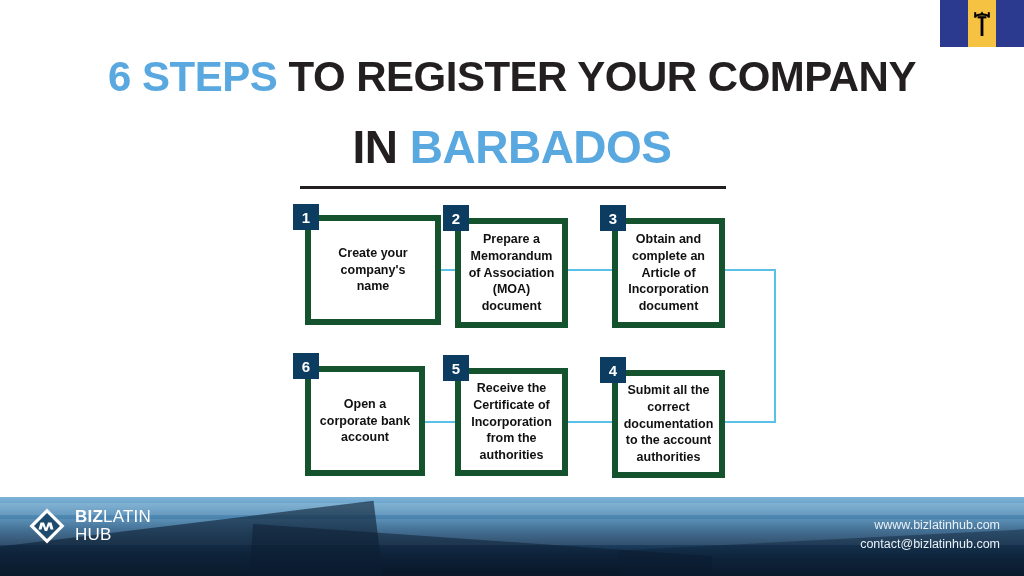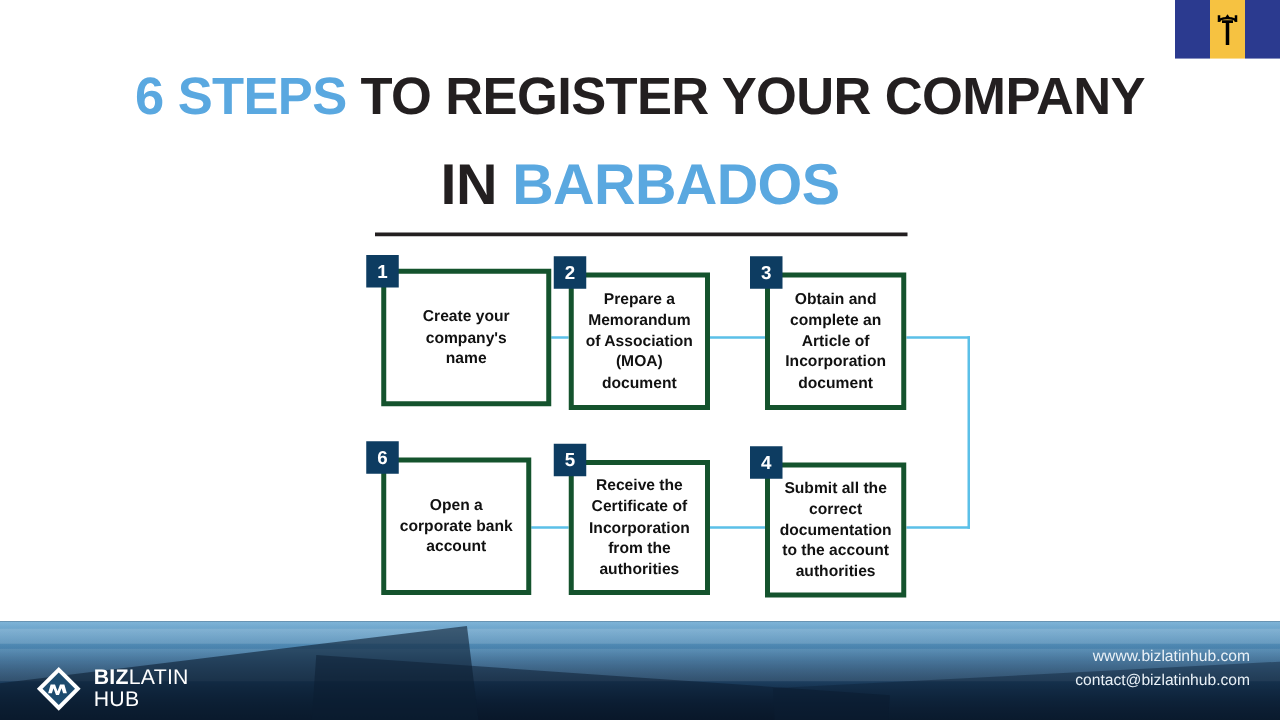--- a/index.html
+++ b/index.html
@@ -80,21 +80,21 @@
     position: absolute;
     left: 0;
     top: 0;
     width: 1024px;
     height: 576px;
     pointer-events: none;
   }
 
   .step-box {
     position: absolute;
-    border: 4px solid #14532d;
+    border: 6px solid #14532d;
     background: #ffffff;
     box-sizing: border-box;
     display: flex;
     align-items: center;
     justify-content: center;
     text-align: center;
     padding: 4px 6px;
     z-index: 3;
   }
   .step-text {
@@ -177,21 +177,21 @@
     position: absolute;
     left: 0; width: 1024px; height: 26px;
     background: rgba(255,255,255,0.10);
   }
   .haze.h1 { top: 22px; }
   .haze.h2 { top: 6px; height: 12px; background: rgba(255,255,255,0.14); }
 
   #logo {
     position: absolute;
     left: 28px;
-    top: 532px;
+    top: 507px;
     display: flex;
     align-items: center;
     gap: 9px;
     z-index: 4;
   }
   #logo-mark { flex: 0 0 auto; }
   #logo-text {
     color: #ffffff;
     line-height: 1.05;
   }

